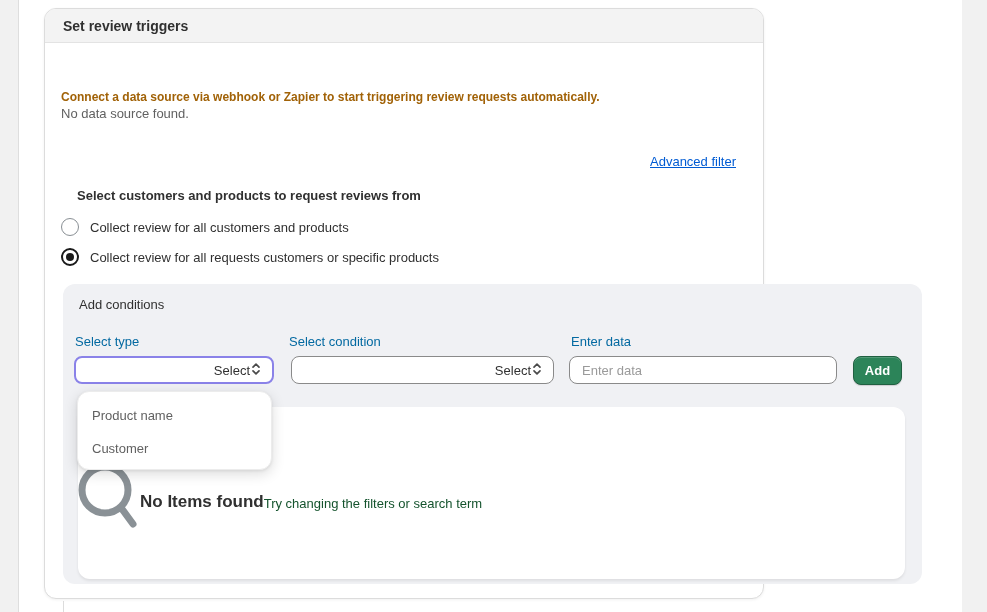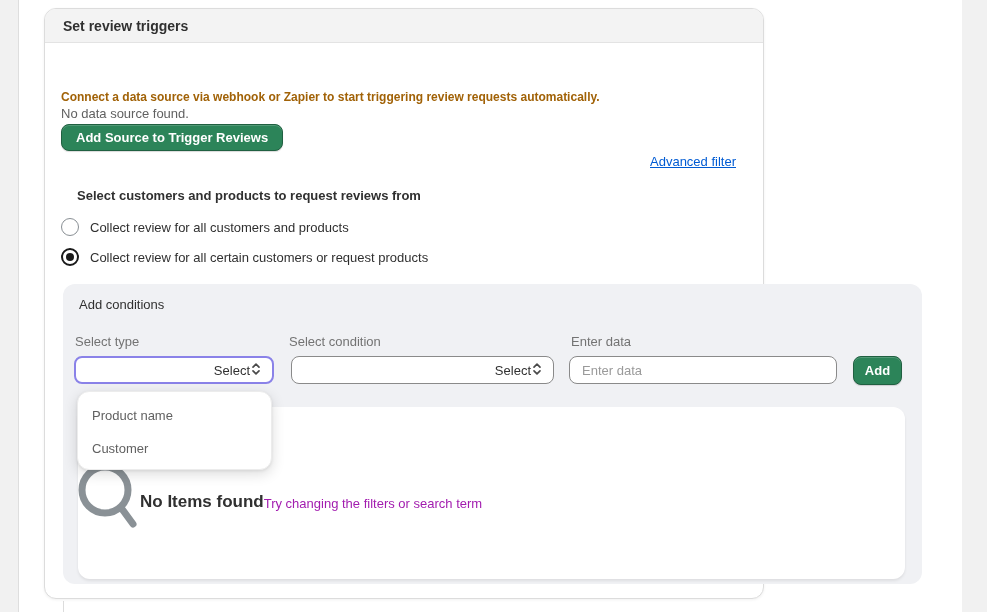--- a/index.html
+++ b/index.html
@@ -35,21 +35,21 @@
   .radio-row-2 { top:239px; }
   .radio-circle { width:18px; height:18px; border-radius:50%; background:#fff; border:1.5px solid #898f94;
                   display:flex; align-items:center; justify-content:center; flex:0 0 auto; }
   .radio-circle.selected { border:2px solid #1a1a1a; }
   .radio-dot { width:8px; height:8px; border-radius:50%; background:#1a1a1a; }
   .radio-label { font-size:13px; color:#303030; }
 
   .cond-panel { position:absolute; left:18px; top:275px; width:859px; height:300px;
                 background:#f0f1f4; border-radius:12px; }
   .cond-title { position:absolute; left:16px; top:13px; font-size:13px; color:#303030; }
-  .field-label { position:absolute; top:50px; font-size:13px; color:#737373; }
+  .field-label { position:absolute; top:50px; font-size:13px; color:#0369a1; }
   .lbl-type      { left:12px; }
   .lbl-condition { left:226px; }
   .lbl-data      { left:508px; }
 
   .control { position:absolute; top:72px; height:28px; background:#fff; border-radius:8px;
              display:flex; align-items:center; font-size:13px; color:#303030; }
   .select-box { justify-content:flex-end; padding:0 10px 0 12px; border:1px solid #8a8a8a; cursor:pointer; }
   .select-type { left:11px; width:200px; border:2px solid #8a82e8; padding-left:11px; }
   .select-condition { left:228px; width:263px; }
   .input-data { left:506px; width:268px; border:1px solid #8a8a8a; padding:0 12px; }
@@ -61,54 +61,53 @@
               border:1px solid #ececec; border-radius:12px; z-index:10;
               box-shadow:0 4px 14px rgba(0,0,0,.14), 0 1px 3px rgba(0,0,0,.08); padding-top:7px; }
   .dropdown-item { height:33px; display:flex; align-items:center; padding-left:14px;
                    font-size:13px; color:#616161; cursor:pointer; }
 
   .empty-panel { position:absolute; left:15px; top:123px; width:827px; height:172px; background:#fff;
                  border-radius:12px; box-shadow:0 2px 3px rgba(0,0,0,.08);
                  display:flex; align-items:center; }
   .empty-icon { margin-top:14px; }
   .empty-title { margin-top:18px; font-size:17px; font-weight:700; color:#303030; }
-  .empty-sub   { margin-top:20px; font-size:13px; color:#a21caf; }
+  .empty-sub   { margin-top:20px; font-size:13px; color:#14532d; }
 </style>
 </head>
 <body>
 
 <div class="rail-left"></div>
 <div class="rail-right"></div>
 <div class="next-section-edge"></div>
 
 <div class="card">
 
   <div class="card-header">
     <span class="card-title">Set review triggers</span>
   </div>
 
   <div class="txt-muted" style="top:49px;margin-top:48px;">No data source found.</div>
   <div class="txt-bold" style="top:81px;">Connect a data source via webhook or Zapier to start triggering review requests automatically.</div>
 
-  <button class="btn-green btn-add-source">Add Source to Trigger Reviews</button>
 
   <a class="link-advanced">Advanced filter</a>
 
   <div class="section-label">Select customers and products to request reviews from</div>
 
   <div class="radio-row radio-row-1">
     <span class="radio-circle"></span>
     <span class="radio-label">Collect review for all customers and products</span>
   </div>
 
   <div class="radio-row radio-row-2">
     <span class="radio-circle selected">
       <span class="radio-dot"></span>
     </span>
-    <span class="radio-label">Collect review for all certain customers or request products</span>
+    <span class="radio-label">Collect review for all requests customers or specific products</span>
   </div>
 
   <div class="cond-panel">
 
     <div class="cond-title">Add conditions</div>
 
     <div class="field-label lbl-type">Select type</div>
     <div class="field-label lbl-condition">Select condition</div>
     <div class="field-label lbl-data">Enter data</div>
 

